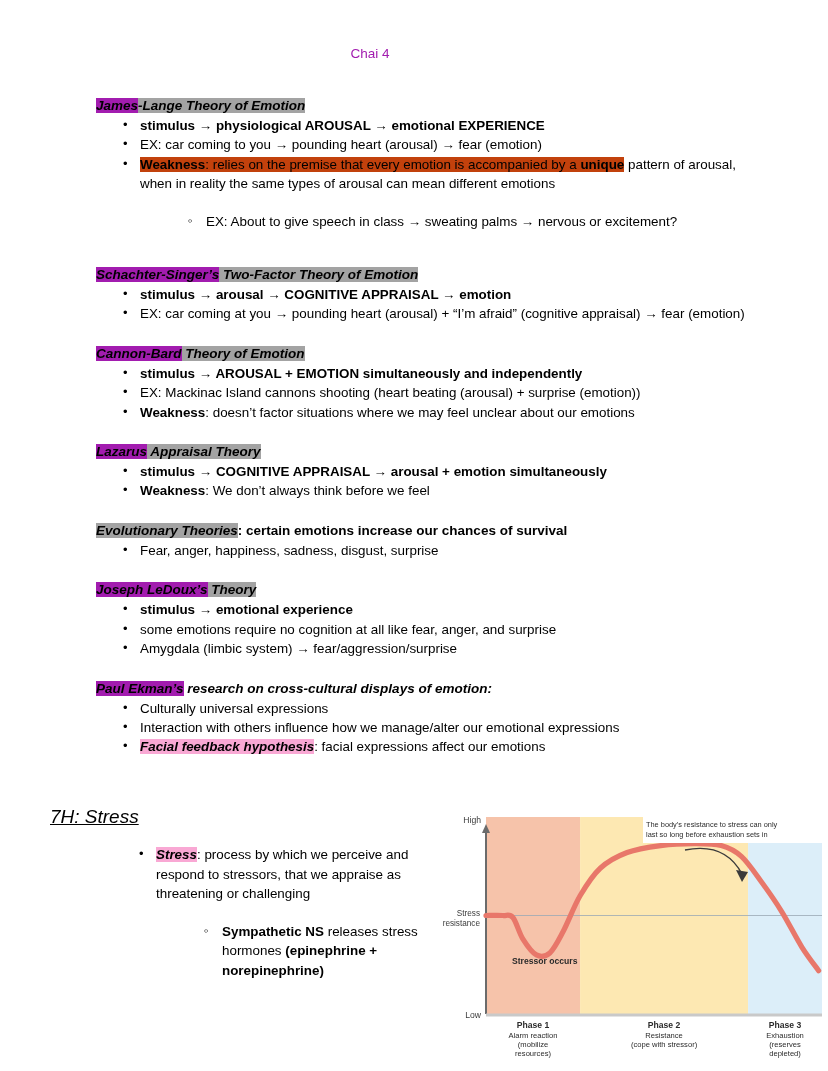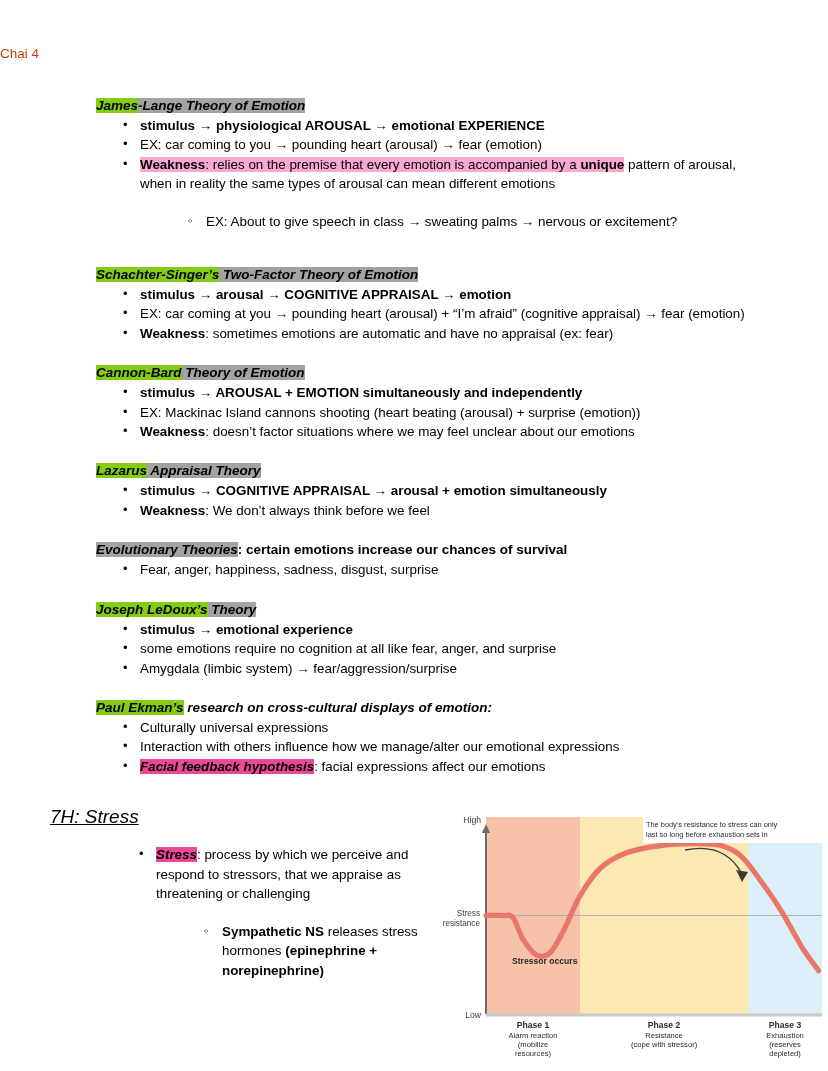--- a/index.html
+++ b/index.html
@@ -20,25 +20,25 @@
     position: absolute;
     inset: 0;
   }
 
   
   .page-header {
     position: absolute;
     top: 46px;
     right: 0;
     width: 100%;
-    text-align: left;
+    text-align: center;
     padding-right: 88px;
     box-sizing: border-box;
     font-size: 13.5px;
-    color: #c2410c;
+    color: #a21caf;
   }
 
   
   .content {
     position: absolute;
     left: 96px;
     top: 96px;
     width: 650px;
   }
 
@@ -48,24 +48,24 @@
 
   .sec-head {
     font-size: 13.5px;
     font-weight: bold;
     font-style: italic;
     line-height: 19px;
     margin: 0 0 1px 0;
     white-space: nowrap;
   }
 
-  .hl-blue   { background: #84cc16; }
+  .hl-blue   { background: #a21caf; }
   .hl-orange { background: #a3a3a3; }
-  .hl-green  { background: #ec4899; text-align: right; }
-  .hl-pink   { background: #f9a8d4; }
+  .hl-green  { background: #f9a8d4; text-align: right; }
+  .hl-pink   { background: #c2410c; }
 
   ul.lvl1 {
     list-style: none;
     margin: 0;
     padding: 0 0 0 44px;
   }
   ul.lvl2 {
     list-style: none;
     margin: 18px;
     padding: 0 0 0 48px;
@@ -149,21 +149,20 @@
       </ul>
     </div>
 
     <div class="gap-md"></div>
 
     <div class="section">
       <div class="sec-head"><span class="hl-blue">Schachter-Singer’s</span><span class="hl-orange"> Two-Factor Theory of Emotion</span></div>
       <ul class="lvl1">
         <li><span class="b">stimulus → arousal → COGNITIVE APPRAISAL → emotion</span></li>
         <li><span>EX: car coming at you → pounding heart (arousal) + “I’m afraid” (cognitive appraisal) → fear (emotion)</span></li>
-        <li><span class="b">Weakness</span><span>: sometimes emotions are automatic and have no appraisal (ex: fear)</span></li>
       </ul>
     </div>
 
     <div class="gap-md"></div>
 
     <div class="section">
       <div class="sec-head"><span class="hl-blue">Cannon-Bard</span><span class="hl-orange"> Theory of Emotion</span></div>
       <ul class="lvl1">
         <li><span class="b">stimulus → AROUSAL + EMOTION simultaneously and independently</span></li>
         <li><span>EX: Mackinac Island cannons shooting (heart beating (arousal) + surprise (emotion))</span></li>

